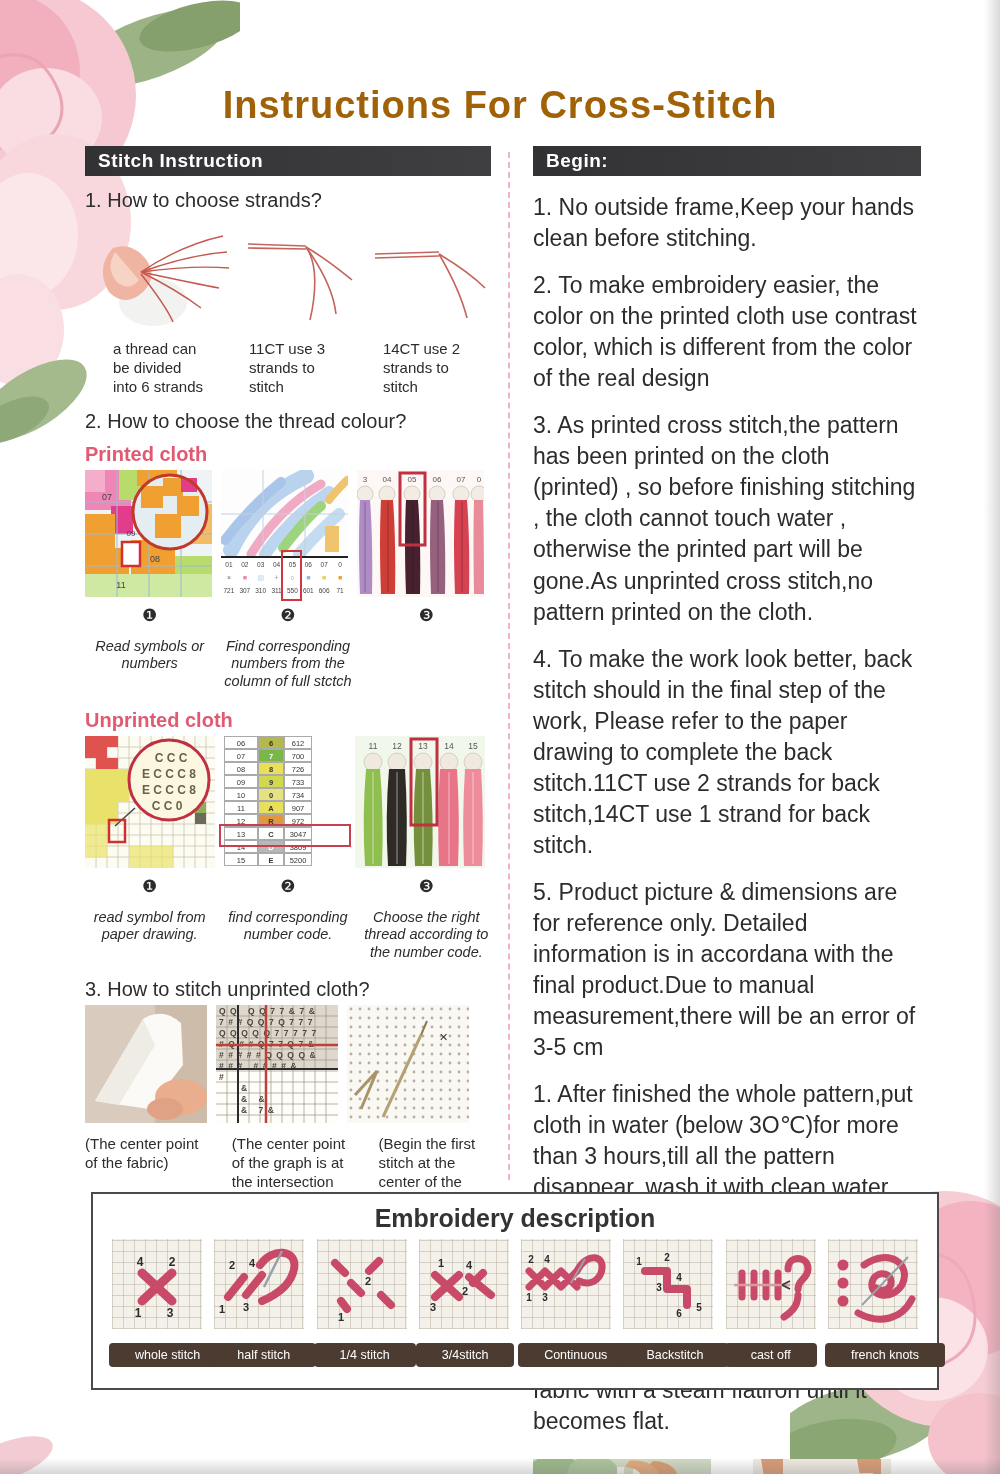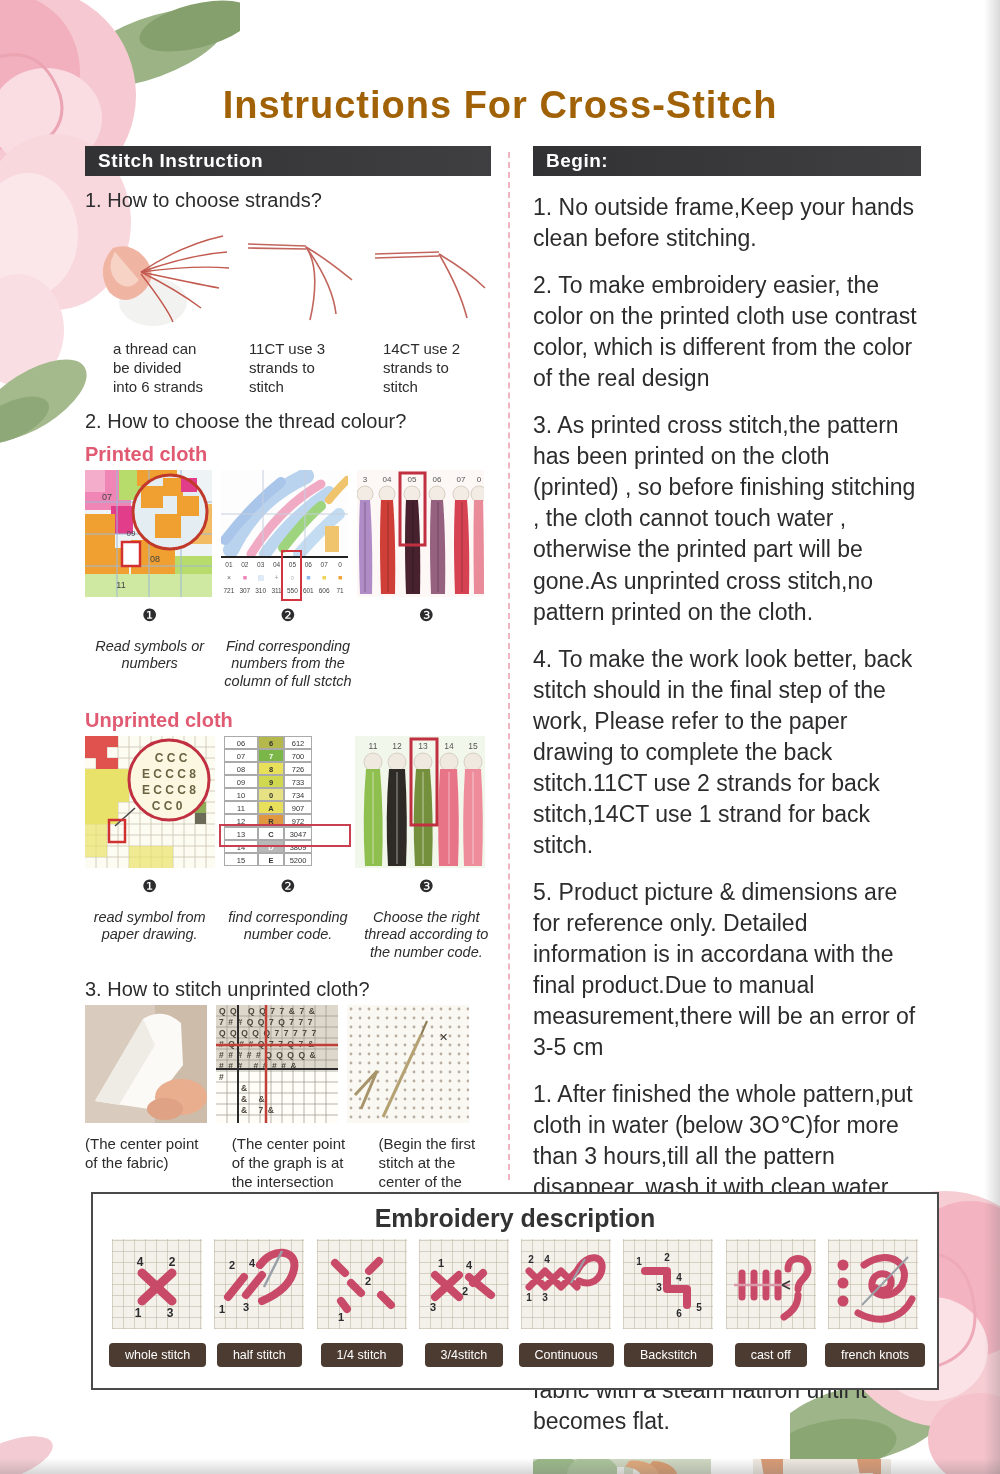--- a/index.html
+++ b/index.html
@@ -70,21 +70,21 @@
   
   .embox{position:absolute;left:75px;top:1192px;width:848px;height:198px;z-index:2;
       border:2px solid #4a4a4a;background:#fff;box-sizing:border-box;margin-left:16px;}
   .embox h2{margin:10px 0 6px 0;text-align:center;font-size:25px;font-weight:bold;color:#333;}
   .emrow{display:flex;justify-content:space-between;padding:0 16px;}
   .emcell{width:96px;text-align:center;}
   .diagram{width:90px;height:90px;margin:0 auto;background-color:#f4f1ea;
       background-image:repeating-linear-gradient(0deg,rgba(185,176,158,.5) 0 1px,transparent 1px 11px),
                        repeating-linear-gradient(90deg,rgba(185,176,158,.5) 0 1px,transparent 1px 11px);}
   .chip{display:inline-block;margin-top:14px;background:#4c3b31;color:#fff;font-size:12.5px;
-      padding:5px 16px;border-radius:4px;white-space:nowrap;}
+      padding:5px 26px;border-radius:4px;white-space:nowrap;}
 
   svg text{font-family:"Liberation Sans","DejaVu Sans",sans-serif;}
   .monorow{font-family:"DejaVu Sans Mono",monospace;}
 </style>
 </head>
 <body>
 
 <div class="page">
 
   <svg class="decor" style="left:0;top:0" width="240" height="460" viewBox="0 0 240 460">

